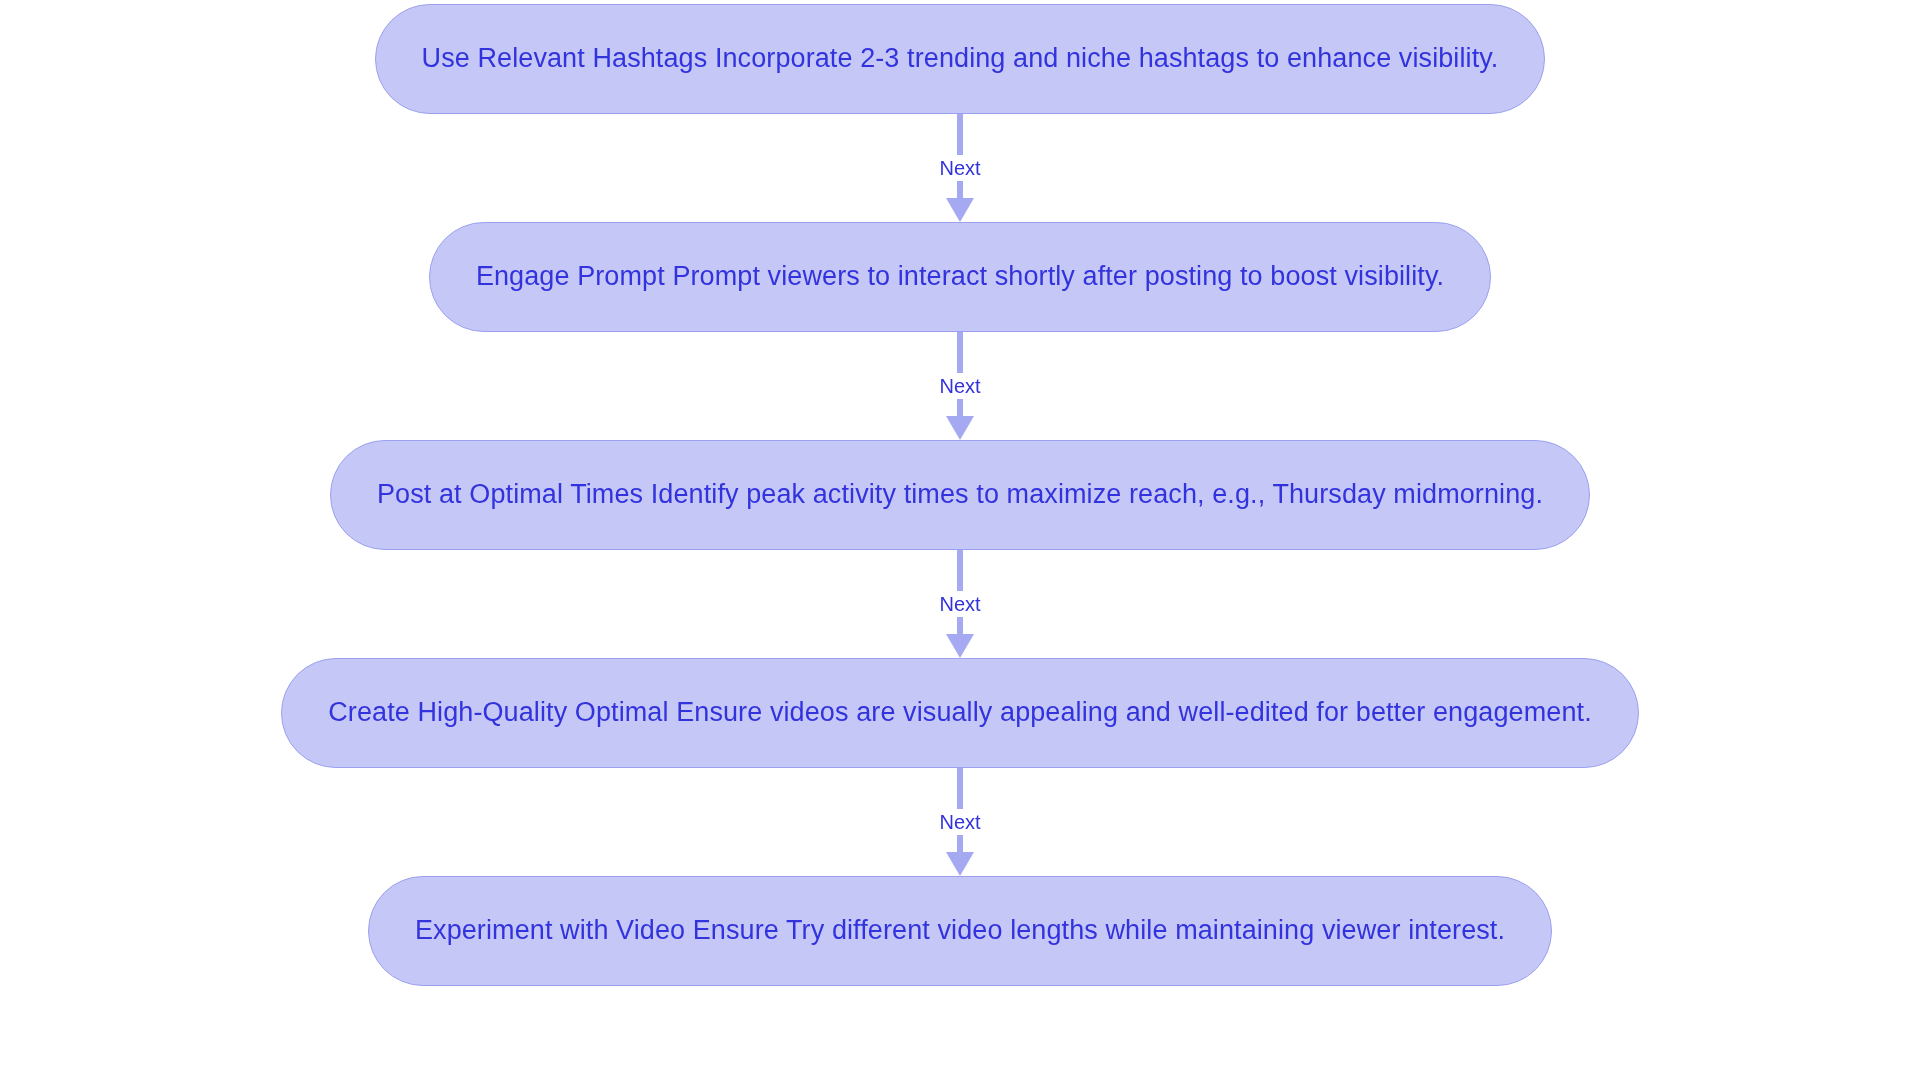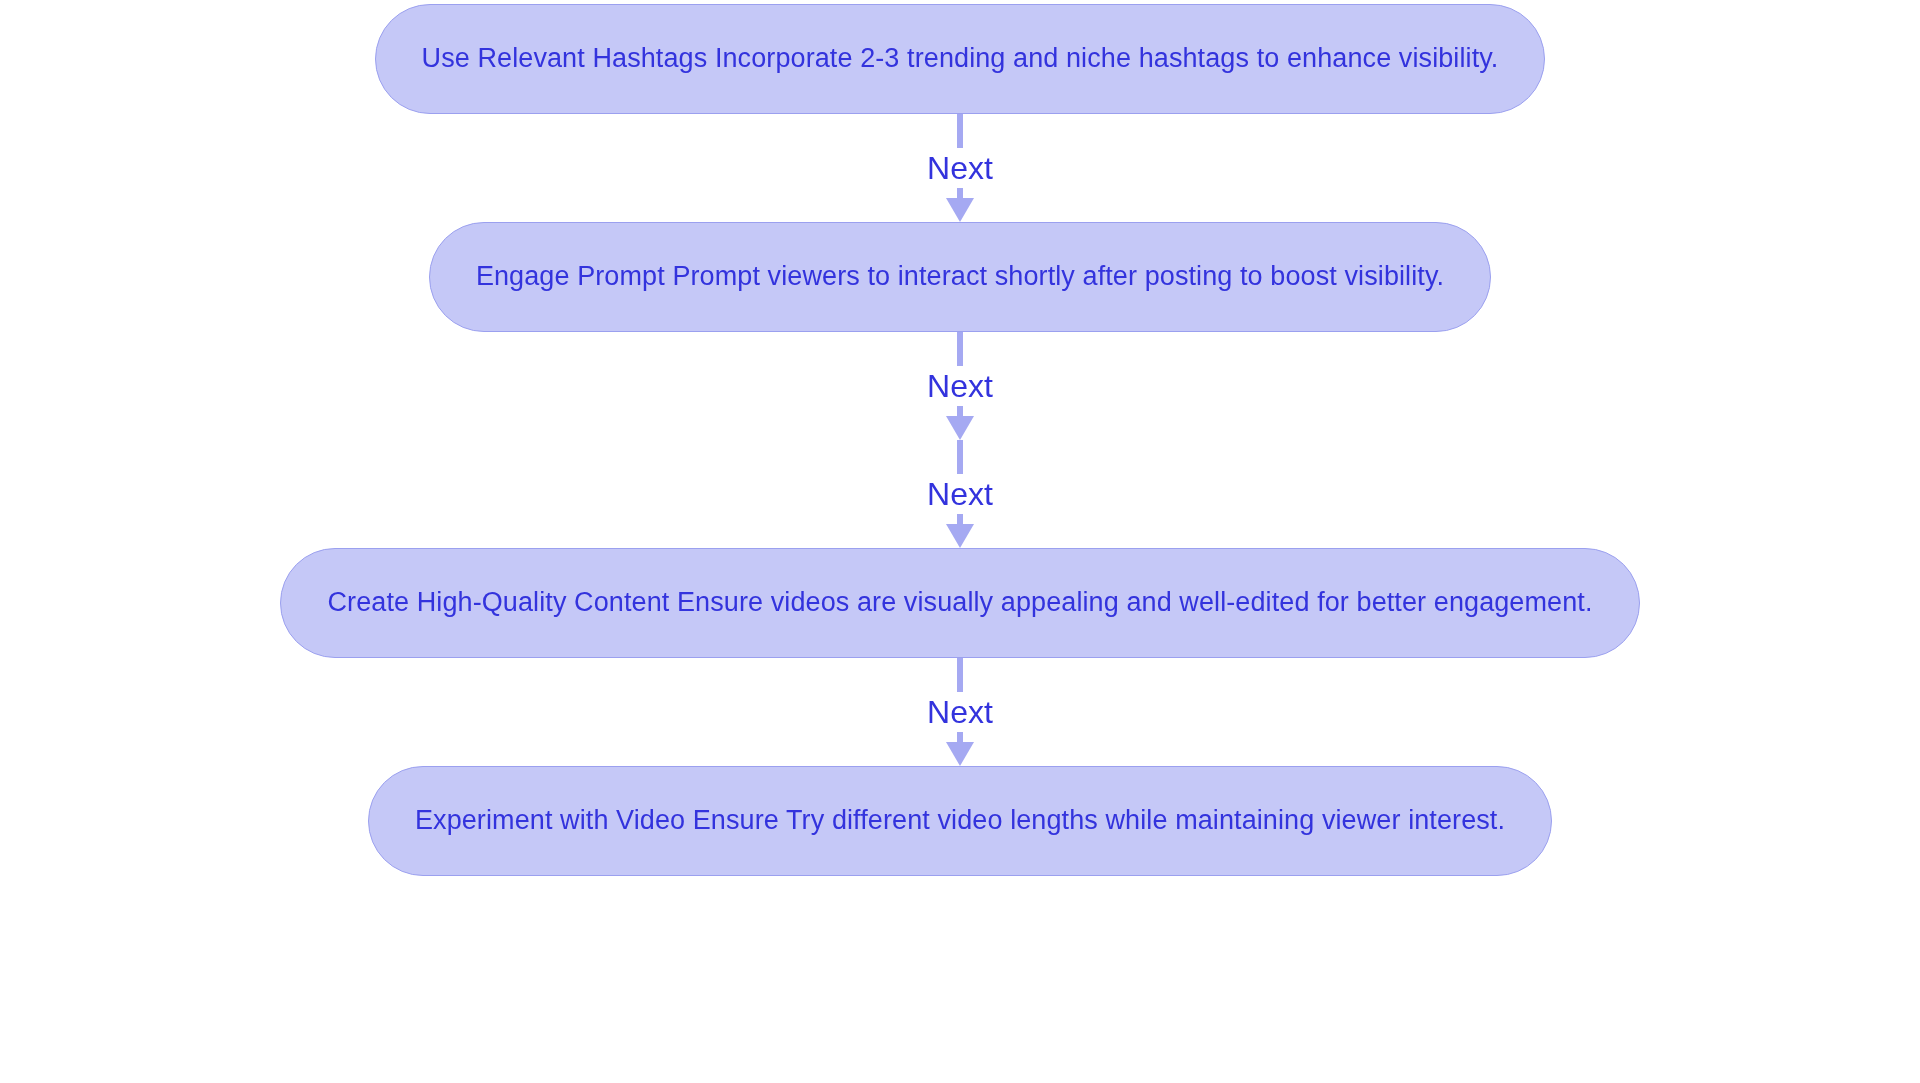--- a/index.html
+++ b/index.html
@@ -74,21 +74,21 @@
     height: 0;
     border-left: 14px solid transparent;
     border-right: 14px solid transparent;
     border-top: 24px solid #a5a9f2;
   }
 
   .connector-label {
     position: relative;
     z-index: 2;
     color: #3333dd;
-    font-size: 32px;
+    font-size: 20px;
     font-family: "Liberation Sans", sans-serif;
     background: #ffffff;
     padding: 1px 9px;
     line-height: 1.2;
   }
 </style>
 </head>
 <body>
 
 <div class="flowchart">
@@ -106,29 +106,32 @@
   <div class="node">
     <span class="node-label">Engage Prompt Prompt viewers to interact shortly after posting to boost visibility.</span>
   </div>
 
   <div class="connector">
     <div class="connector-line"></div>
     <div class="connector-arrowhead"></div>
     <span class="connector-label">Next</span>
   </div>
 
+  <div class="node">
+    <span class="node-label">Post at Optimal Times Identify peak activity times to maximize reach, e.g., Thursday midmorning.</span>
+  </div>
 
   <div class="connector">
     <div class="connector-line"></div>
     <div class="connector-arrowhead"></div>
     <span class="connector-label">Next</span>
   </div>
 
   <div class="node">
-    <span class="node-label">Create High-Quality Content Ensure videos are visually appealing and well-edited for better engagement.</span>
+    <span class="node-label">Create High-Quality Optimal Ensure videos are visually appealing and well-edited for better engagement.</span>
   </div>
 
   <div class="connector">
     <div class="connector-line"></div>
     <div class="connector-arrowhead"></div>
     <span class="connector-label">Next</span>
   </div>
 
   <div class="node">
     <span class="node-label">Experiment with Video Ensure Try different video lengths while maintaining viewer interest.</span>

